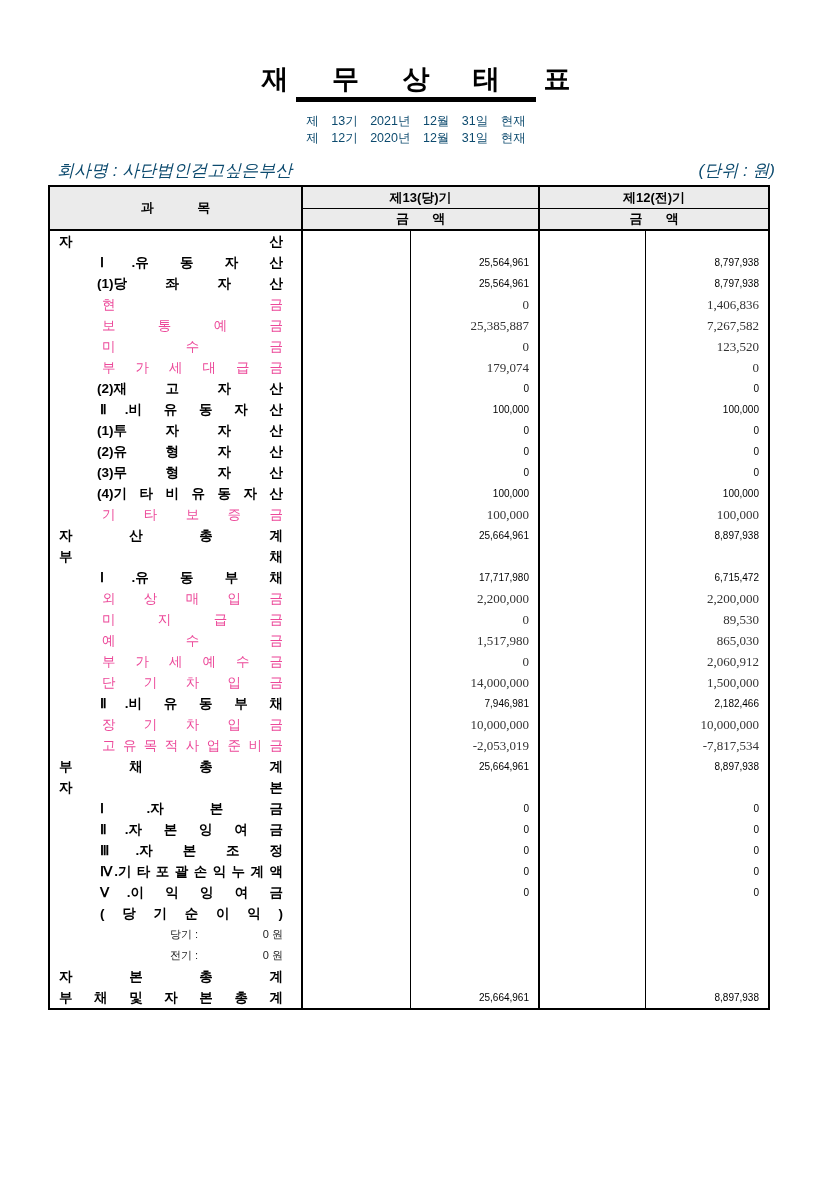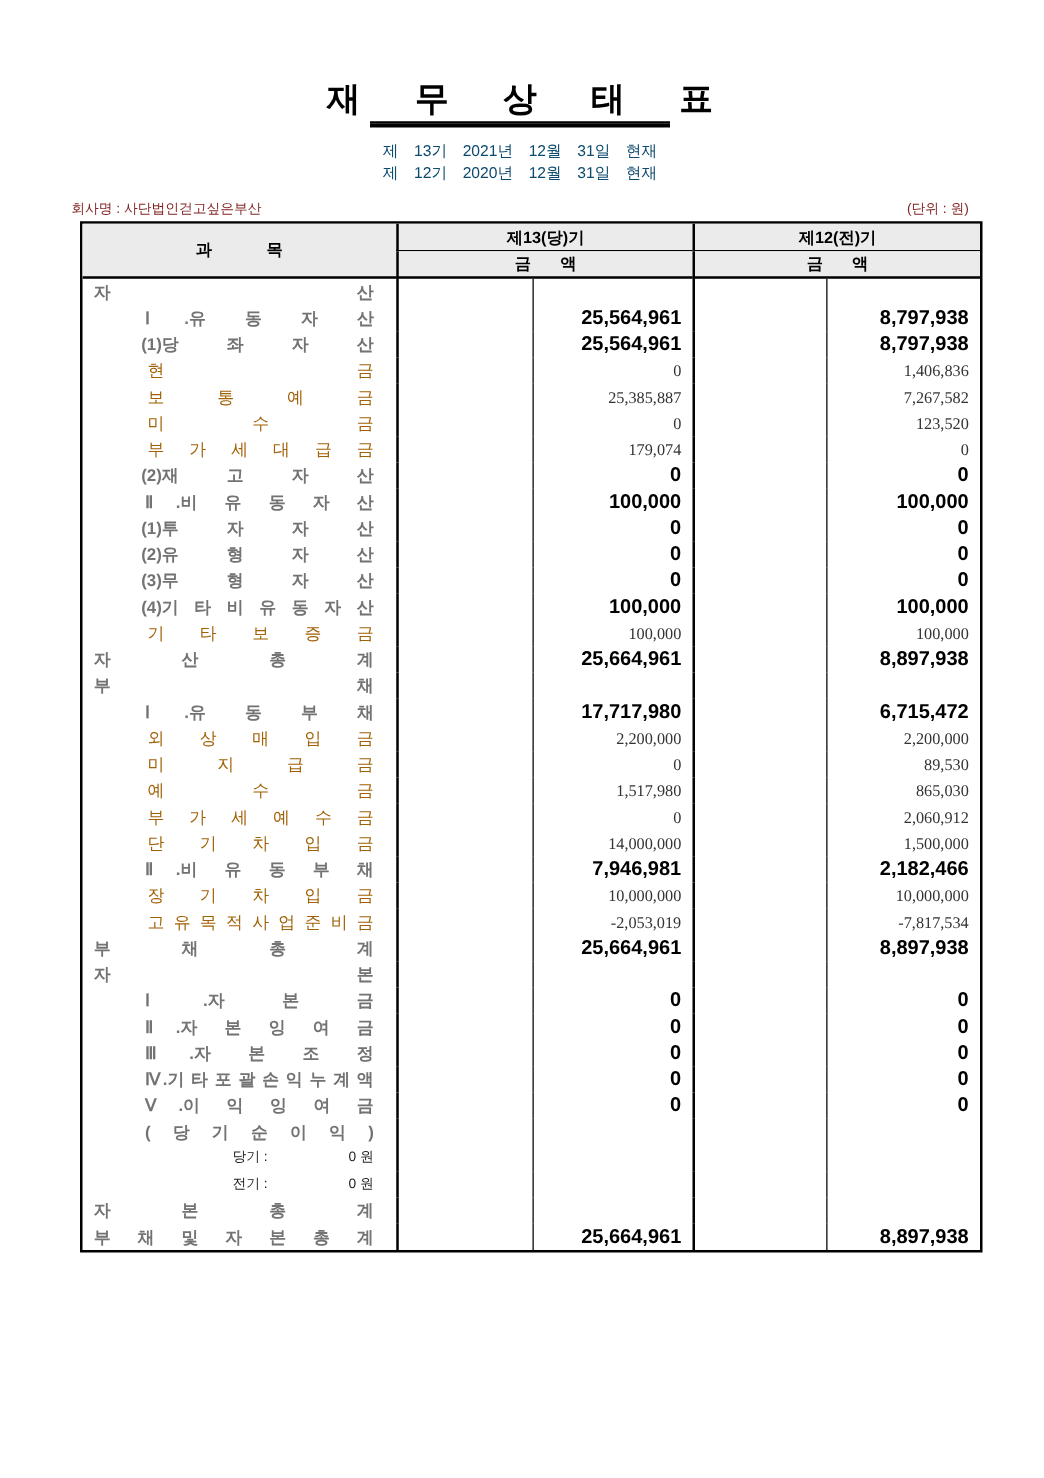--- a/index.html
+++ b/index.html
@@ -25,26 +25,26 @@
     margin: 3px auto 0;
     border-top: 2px solid #000;
     border-bottom: 3px solid #000;
   }
   .periods { margin-top: 11px; font-size: 12.5px; line-height: 17px; word-spacing: 9px; color: #0c4a6e; }
 
   
   .meta {
     width: 718px; margin: 12px 0 3px 57px;
     display: flex; justify-content: space-between; align-items: flex-end;
-    font-size: 11px; color: #7f1d1d;
+    font-size: 17px; color: #0c4a6e; font-style: italic;
   }
 
   
   .fin-table {
-    width: 722px; margin-left: 64px;
+    width: 722px; margin-left: 48px;
     border: 2px solid #000;
     display: grid;
     grid-template-columns: 251px 109px 128px 107px 123px;
     grid-template-rows: 22px 22px;
     grid-auto-rows: 21px;
     background: #fff;
   }
   .th {
     background: #ebebeb;
     display: flex; align-items: center; justify-content: center;
@@ -62,38 +62,38 @@
 
   .row { display: contents; }
   .td { height: 21px; line-height: 21px; overflow: hidden; }
   .bl-main { border-left: 2px solid #000; }
   .bl-sub  { border-left: 1px solid #000; }
 
   .lbl {
     display: block;
     text-align: justify; text-align-last: justify;
     padding-right: 18px;
-    font-size: 13.5px; color: #a16207;
+    font-size: 13.5px; color: #ec4899;
     white-space: nowrap;
   }
   .lv0 { padding-left: 9px; }
   .lv1 { padding-left: 50px; }
   .lv2 { padding-left: 47px; }
   .lv3 { padding-left: 52px; }
-  .b { font-weight: bold; color: #737373; }
+  .b { font-weight: bold; color: #000000; }
 
   .num {
     text-align: right; padding-right: 9px;
     font-family: "Liberation Serif", serif;
     font-size: 13px; color: #333;
     white-space: nowrap;
   }
   .b-num {
     font-family: "Liberation Sans", sans-serif;
-    font-weight: bold; color: #000; font-size: 16px;
+    font-weight: normal; color: #000; font-size: 10px;
   }
 
   .note {
     display: flex; justify-content: space-between; align-items: flex-start;
     padding-left: 120px; padding-right: 18px;
     font-size: 11px; color: #222;
   }
 </style>
 </head>
 <body>

